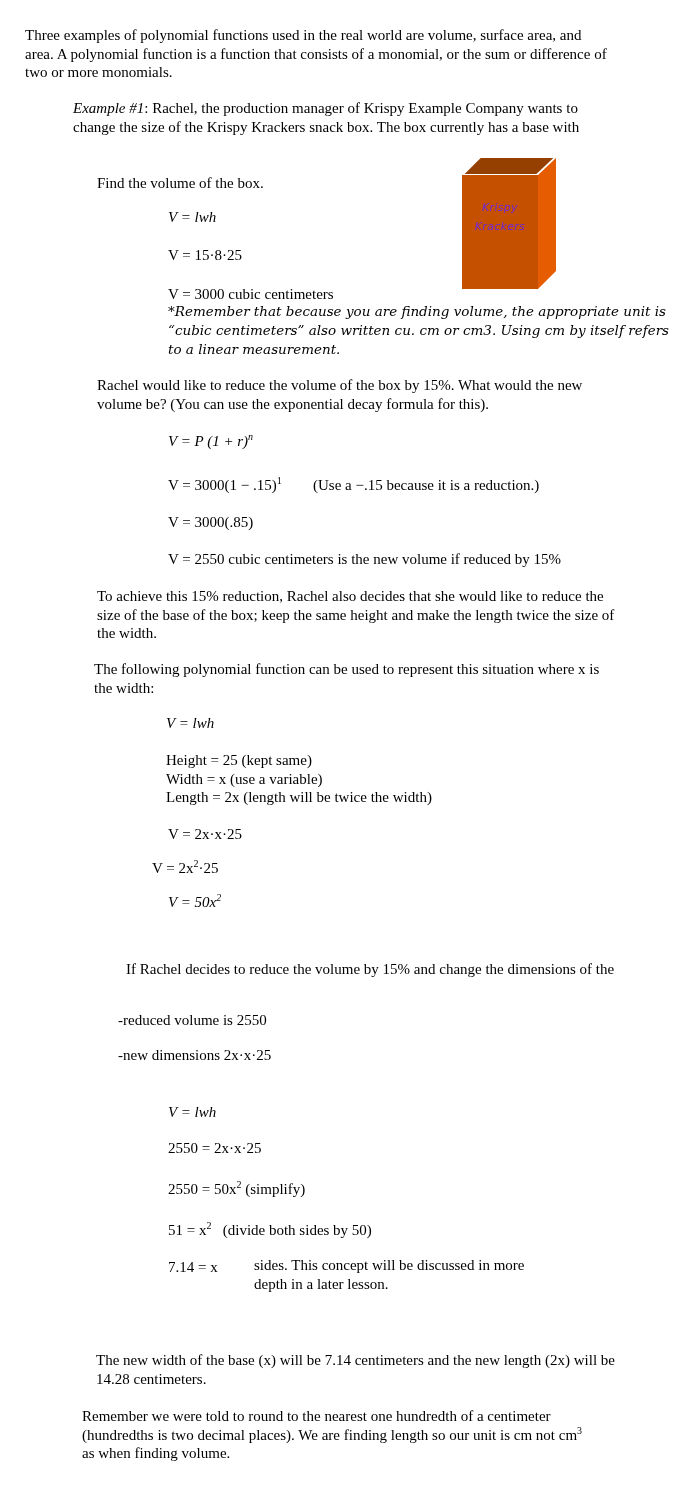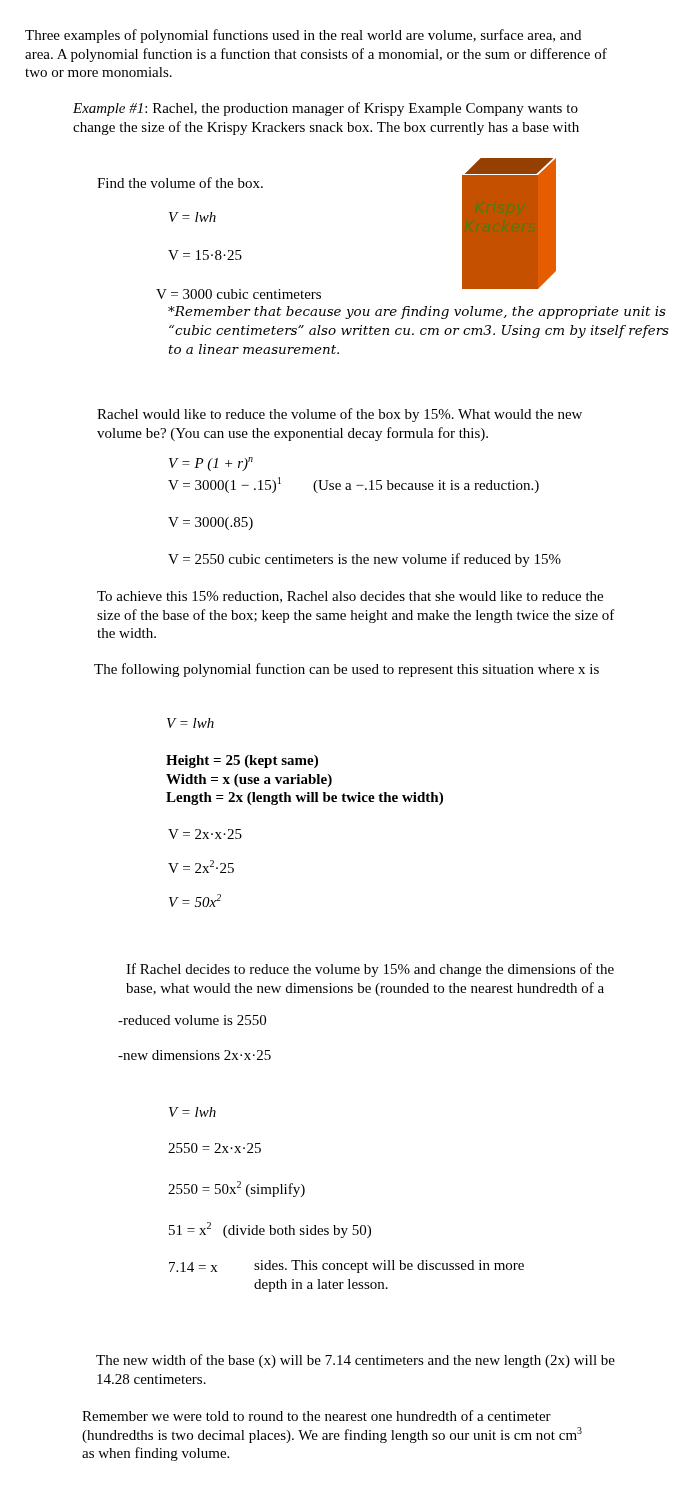--- a/index.html
+++ b/index.html
@@ -10,21 +10,21 @@
   }
   .blk { position: absolute; margin: 0; }
   .it { font-style: italic; }
   sup { font-size: 10px; line-height: 0; vertical-align: 6px; }
   .note { font-style: italic; font-family: "DejaVu Serif", serif; font-size: 13.5px; line-height: 19px; }
   .box { position: absolute; left: 462px; top: 158px; width: 94px; height: 132px; }
   .box-front { position: absolute; left: 0; top: 17px; width: 76px; height: 114px; background: #c55000; }
   .box-top { position: absolute; left: 0; top: 0; width: 94px; height: 17px; }
   .box-side { position: absolute; left: 76px; top: 0; width: 18px; height: 131px; }
   .box-label { position: absolute; left: 0; top: 40px; width: 76px; text-align: center;
-    font-family: "DejaVu Sans", sans-serif; font-size: 16px; line-height: 19px; color: #4d7c0f; font-style: italic; letter-spacing: 0.3px; }
+    font-family: "DejaVu Sans", sans-serif; font-size: 11px; line-height: 19px; color: #6d28d9; font-style: italic; letter-spacing: 0.3px; }
 </style>
 </head>
 <body>
 
 <div class="blk" style="left:25px; top:26px;">
   <div>Three examples of polynomial functions used in the real world are volume, surface area, and</div>
   <div>area. A polynomial function is a function that consists of a monomial, or the sum or difference of</div>
   <div>two or more monomials.</div>
 </div>
 
@@ -43,66 +43,66 @@
   <div class="box-front" style="background: rgb(197, 80, 0);"></div>
   <div class="box-label" style="top:40px;">
     <div>Krispy</div>
     <div>Krackers</div>
   </div>
 </div>
 
 <div class="blk" style="left:97px; top:174px;">Find the volume of the box.</div>
 <div class="blk it" style="left:168px; top:208px;">V = lwh</div>
 <div class="blk" style="left:168px; top:246px;">V = 15·8·25</div>
-<div class="blk" style="left:156px; top:285px;">V = 3000 cubic centimeters</div>
+<div class="blk" style="left:168px; top:285px;">V = 3000 cubic centimeters</div>
 <div class="blk note" style="left:168px; top:302px;">
   <div>*Remember that because you are finding volume, the appropriate unit is</div>
   <div>“cubic centimeters” also written cu. cm or cm3.  Using cm by itself refers</div>
   <div>to a linear measurement.</div>
 </div>
 
-<div class="blk" style="left:97px; top:376px;margin-top:29px;">
+<div class="blk" style="left:97px; top:376px;">
   <div>Rachel would like to reduce the volume of the box by 15%.  What would the new</div>
   <div>volume be? (You can use the exponential decay formula for this).</div>
 </div>
-<div class="blk it" style="left:168px; top:454px;">
+<div class="blk it" style="left:168px; top:432px;">
   <span>V = P (1 + r)</span><sup>n</sup>
 </div>
 <div class="blk" style="left:168px; top:476px;">
   <span>V = 3000(1 − .15)</span><sup>1</sup>
 </div>
 <div class="blk" style="left:313px; top:476px;">(Use a −.15 because it is a reduction.)</div>
 <div class="blk" style="left:168px; top:513px;">V = 3000(.85)</div>
 <div class="blk" style="left:168px; top:550px;">V = 2550 cubic centimeters is the new volume if reduced by 15%</div>
 
 <div class="blk" style="left:97px; top:587px;">
   <div>To achieve this 15% reduction, Rachel also decides that she would like to reduce the</div>
   <div>size of the base of the box; keep the same height and make the length twice the size of</div>
   <div>the width.</div>
 </div>
 <div class="blk" style="left:94px; top:660px;">
   <div>The following polynomial function can be used to represent this situation where x is</div>
+  <div>the width:</div>
 </div>
 <div class="blk it" style="left:166px; top:714px;">V = lwh</div>
-<div class="blk" style="left:166px; top:751px;font-weight:bold;">
+<div class="blk" style="left:166px; top:751px;">
   <div>Height = 25 (kept same)</div>
   <div>Width = x (use a variable)</div>
   <div>Length = 2x (length will be twice the width)</div>
 </div>
 <div class="blk" style="left:168px; top:825px;">V = 2x·x·25</div>
-<div class="blk" style="left:168px; top:859px;">
+<div class="blk" style="left:152px; top:859px;">
   <span>V = 2x</span><sup>2</sup><span>·25</span>
 </div>
 <div class="blk" style="left:168px; top:893px;font-style:italic;">
   <span>V = 50x</span><sup>2</sup>
 </div>
 
 <div class="blk" style="left:94px; top:960px;margin-left:32px;">
   <div>If Rachel decides to reduce the volume by 15% and change the dimensions of the</div>
-  <div>base, what would the new dimensions be (rounded to the nearest hundredth of a</div>
 </div>
 <div class="blk" style="left:118px; top:1011px;">-reduced volume is 2550</div>
 <div class="blk" style="left:118px; top:1046px;">
   <span>-new dimensions</span>&nbsp;<span>2x·x·25</span>
 </div>
 
 <div class="blk it" style="left:168px; top:1103px;">V = lwh</div>
 <div class="blk" style="left:168px; top:1139px;">
   <span>2550 = </span><span>2x·x·25</span>
 </div>

